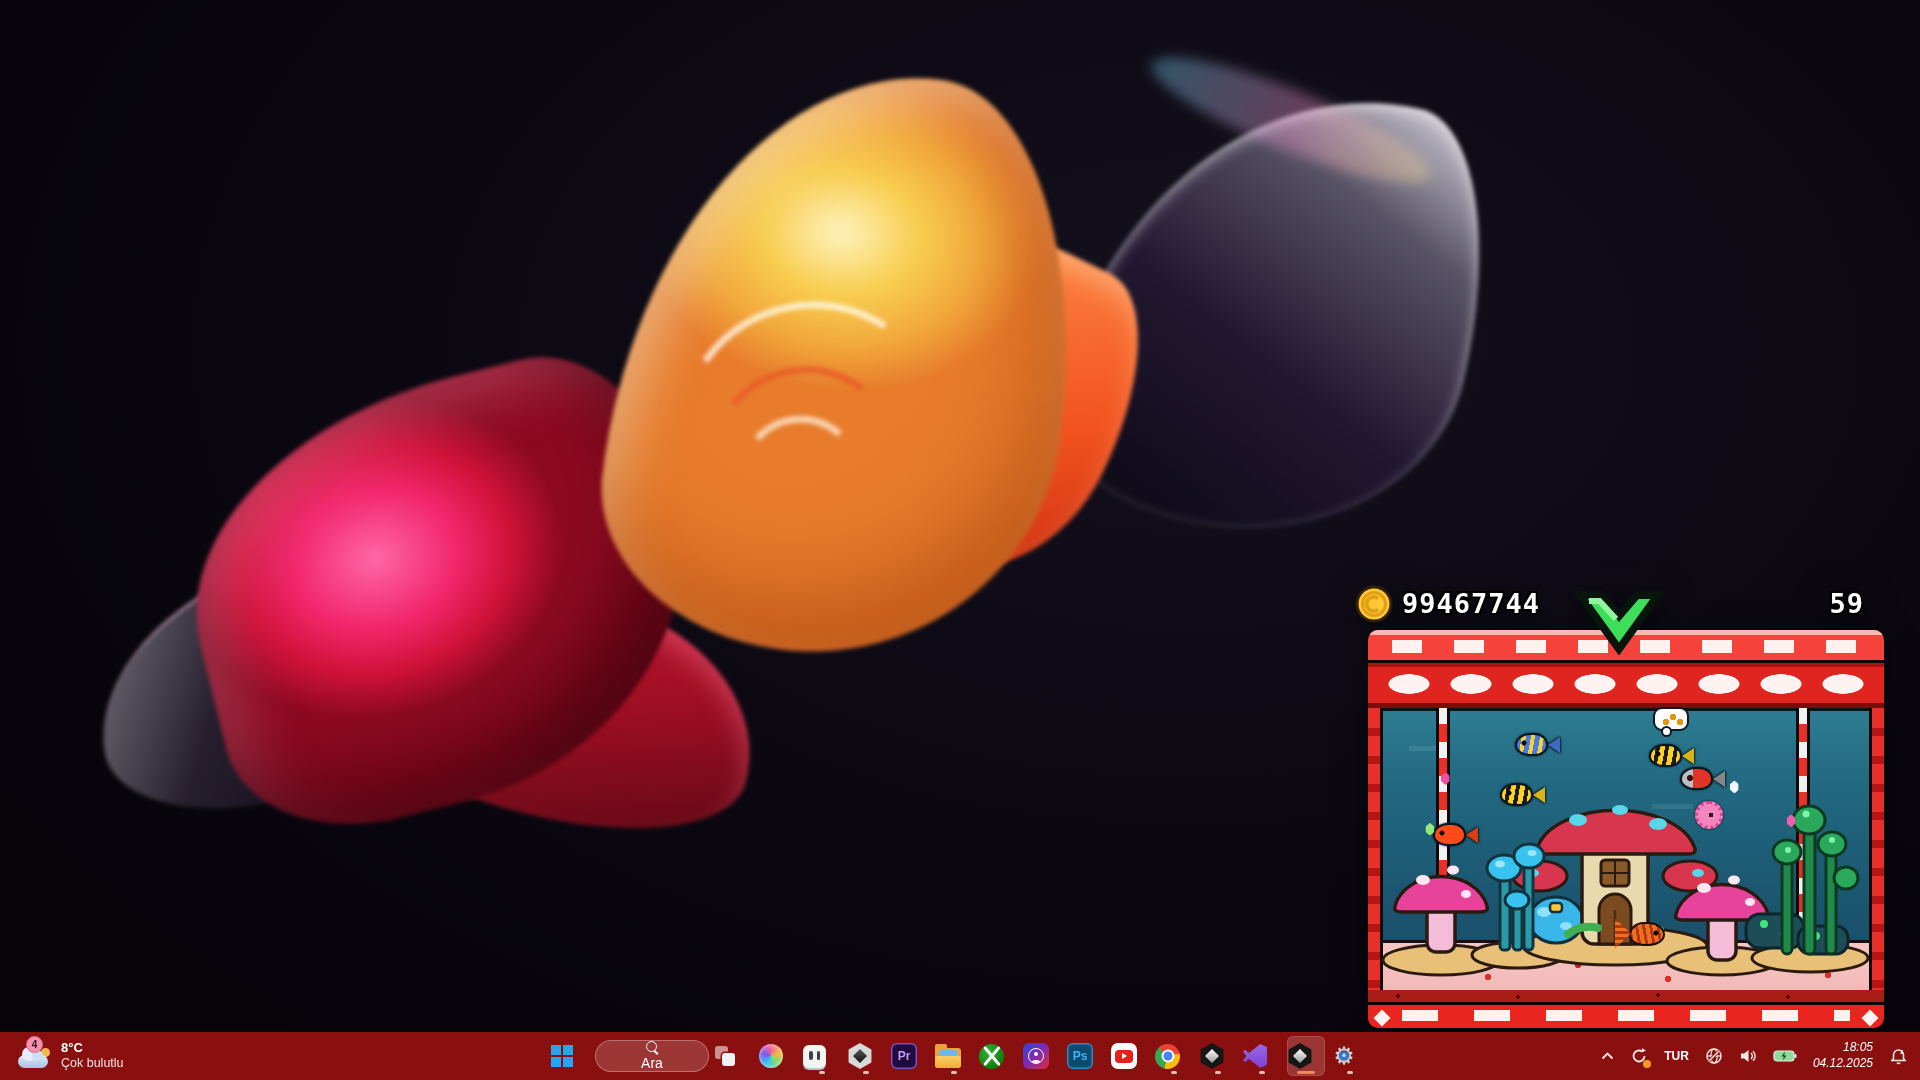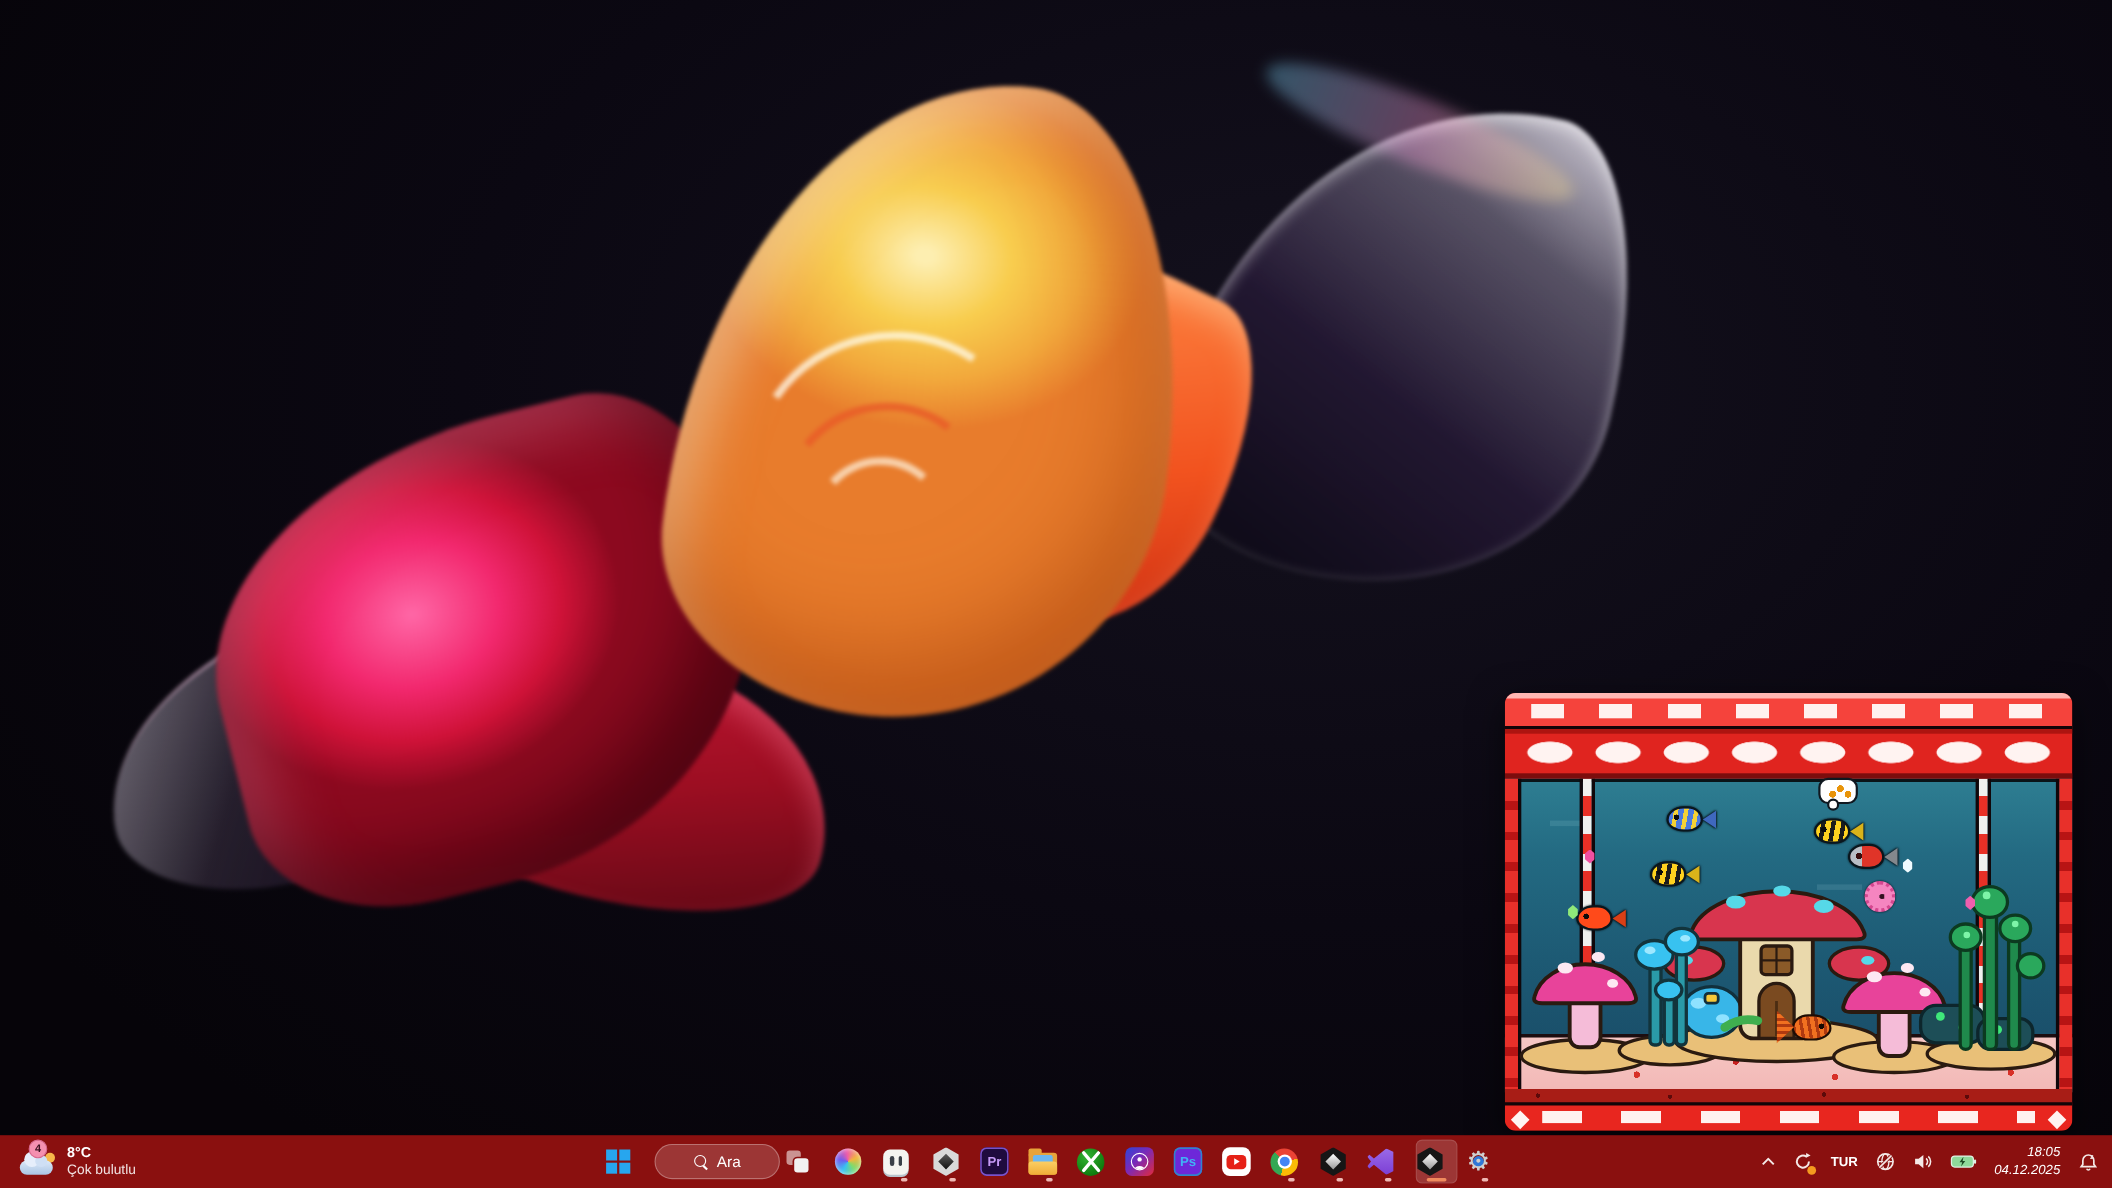--- a/index.html
+++ b/index.html
@@ -163,21 +163,21 @@
   .tb-btn.running::after{content:"";position:absolute;bottom:2px;left:50%;transform:translateX(-50%);
     width:6px;height:3px;border-radius:2px;background:rgba(255,214,208,.85);}
   .tb-btn.active-app{background:rgba(255,255,255,.16);box-shadow:inset 0 0 0 1px rgba(255,255,255,.12);}
   .tb-btn.active-app::after{content:"";position:absolute;bottom:2px;left:50%;transform:translateX(-50%);
     width:18px;height:3px;border-radius:2px;background:#ef8a5d;}
 
   .win-logo{width:22px;height:22px;display:grid;grid-template-columns:10px 10px;grid-template-rows:10px 10px;gap:2px;}
   .win-logo span{background:#27a6ee;}
 
   .search-pill{height:30px;width:112px;border-radius:16px;background:rgba(255,255,255,.16);
-    border:1px solid rgba(255,255,255,.30);display:flex;align-items:center;justify-content:center;gap:8px;cursor:pointer;}
+    border:1px solid rgba(255,255,255,.30);display:flex;align-items:center;justify-content:center;gap:8px;cursor:pointer;flex-direction:column;}
   .search-pill .mag{width:13px;height:13px;position:relative;}
   .search-pill .mag::before{content:"";position:absolute;left:0;top:0;width:9px;height:9px;border:1.8px solid #fff;border-radius:50%;}
   .search-pill .mag::after{content:"";position:absolute;left:9px;top:9px;width:5px;height:1.8px;background:#fff;transform:rotate(45deg);transform-origin:0 0;}
   .search-label{color:#fff;font-size:14px;}
 
   .taskview{width:20px;height:20px;position:relative;}
   .taskview::before{content:"";position:absolute;left:0;top:0;width:13px;height:13px;border-radius:3px;background:rgba(255,255,255,.55);}
   .taskview::after{content:"";position:absolute;right:0;bottom:0;width:13px;height:13px;border-radius:3px;background:#f2f2f2;box-shadow:0 0 0 1.5px #8a100f;}
 
   .copilot{width:24px;height:24px;border-radius:50%;
@@ -191,21 +191,21 @@
   .hexagon{width:26px;height:26px;display:flex;align-items:center;justify-content:center;
     clip-path:polygon(50% 0,94% 25%,94% 75%,50% 100%,6% 75%,6% 25%);}
   .hexagon.light{background:#d9d9d9;} .hexagon.dark{background:#161616;}
   .hex-cube{width:10px;height:10px;transform:rotate(45deg);}
   .hexagon.light .hex-cube{background:linear-gradient(135deg,#5a5a5a,#111);}
   .hexagon.dark .hex-cube{background:linear-gradient(135deg,#fff,#9a9a9a);}
 
   .adobe-tile{width:26px;height:26px;border-radius:6px;display:flex;align-items:center;justify-content:center;
     font-size:12px;font-weight:bold;font-family:"Liberation Sans",sans-serif;}
   .tile-pr{background:#1f0b3e;color:#c79bf7;box-shadow:inset 0 0 0 1.5px #7a52c8;}
-  .tile-ps{background:#6d28d9;color:#40b2f5;box-shadow:inset 0 0 0 1.5px #2f86c8;}
+  .tile-ps{background:#0c4a6e;color:#40b2f5;box-shadow:inset 0 0 0 1.5px #2f86c8;}
 
   .folder{width:26px;height:20px;position:relative;margin-top:3px;}
   .folder::before{content:"";position:absolute;left:0;top:-4px;width:12px;height:8px;border-radius:2px;background:#e8a33a;}
   .folder .back{position:absolute;inset:0;border-radius:3px;background:#e8a33a;}
   .folder .file{position:absolute;left:4px;top:2px;width:18px;height:10px;border-radius:2px;background:#6cb7f0;}
   .folder .front{position:absolute;left:0;bottom:0;width:26px;height:12px;border-radius:3px;background:linear-gradient(180deg,#fbce63,#f0ad37);}
 
   .xbox{width:25px;height:25px;border-radius:50%;background:radial-gradient(circle at 38% 32%,#31b331,#0e7a0e 75%);position:relative;overflow:hidden;}
   .xbox::before,.xbox::after{content:"";position:absolute;left:50%;top:50%;width:3.2px;height:24px;border-radius:2px;background:#fff;}
   .xbox::before{transform:translate(-50%,-50%) rotate(40deg);}
@@ -252,20 +252,33 @@
   </div>
   <div class="shape blade-orange"></div>
   <div class="shape ribbon-yellow">
     <div class="fold f1"></div>
     <div class="fold f2"></div>
     <div class="fold f3"></div>
   </div>
 </div>
 
 <div class="aquarium">
+  <div class="hud">
+    <svg class="coin" viewBox="0 0 40 40">
+      <circle cx="20" cy="20" r="17" fill="#ffc834" stroke="#2e2105" stroke-width="3"></circle>
+      <circle cx="20" cy="20" r="11.5" fill="none" stroke="#e2a019" stroke-width="3"></circle>
+      <path d="M24 14.5 a7 7 0 1 0 0 11" fill="none" stroke="#e2a019" stroke-width="4"></path>
+    </svg>
+    <div class="hud-text coin-count">99467744</div>
+    <svg class="hud-check" viewBox="0 0 32 24">
+      <path d="M3 4 L10 4 L16 11 L22 4 L29 4 L16 22 Z" fill="#3edd5a" stroke="#08150c" stroke-width="2.6"></path>
+      <path d="M6 6 L9.5 6 L15 12" fill="none" stroke="#8ef59e" stroke-width="2"></path>
+    </svg>
+    <div class="hud-text right-counter">59</div>
+  </div>
 
   <div class="tank-frame">
     <div class="band1">
         <div class="dashes"></div>
       </div>
     <div class="band2">
         <div class="lozenges"></div>
       </div>
     <div class="tank-water"></div>
     <div class="tank-sand"></div>

